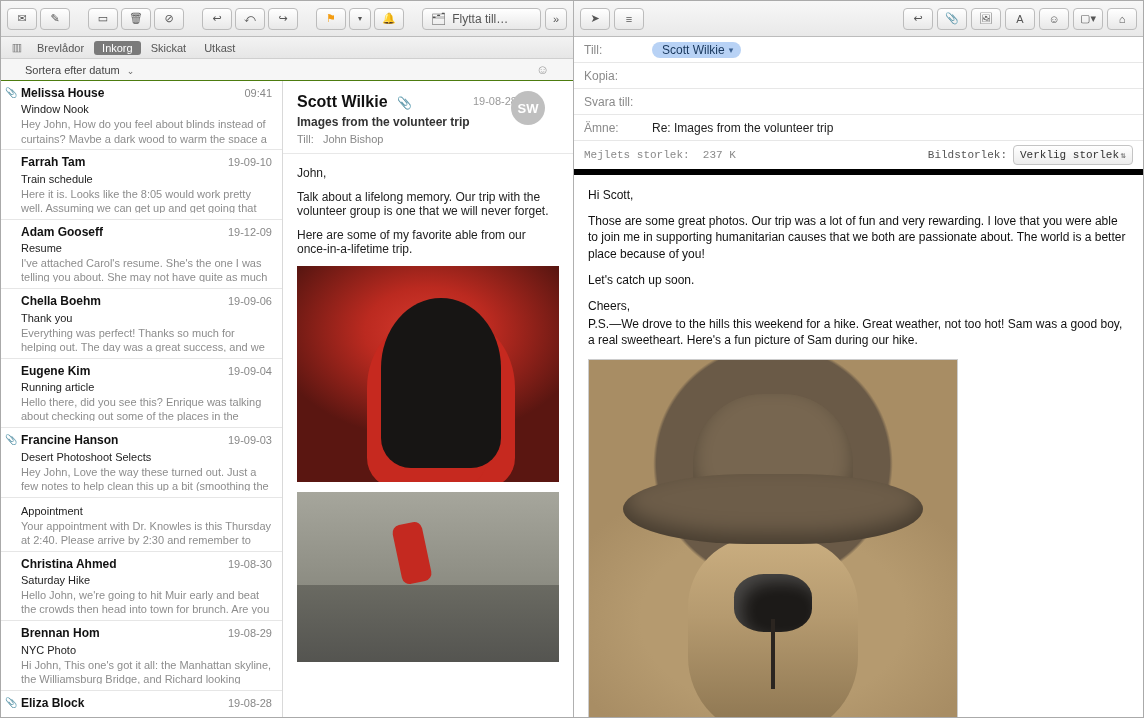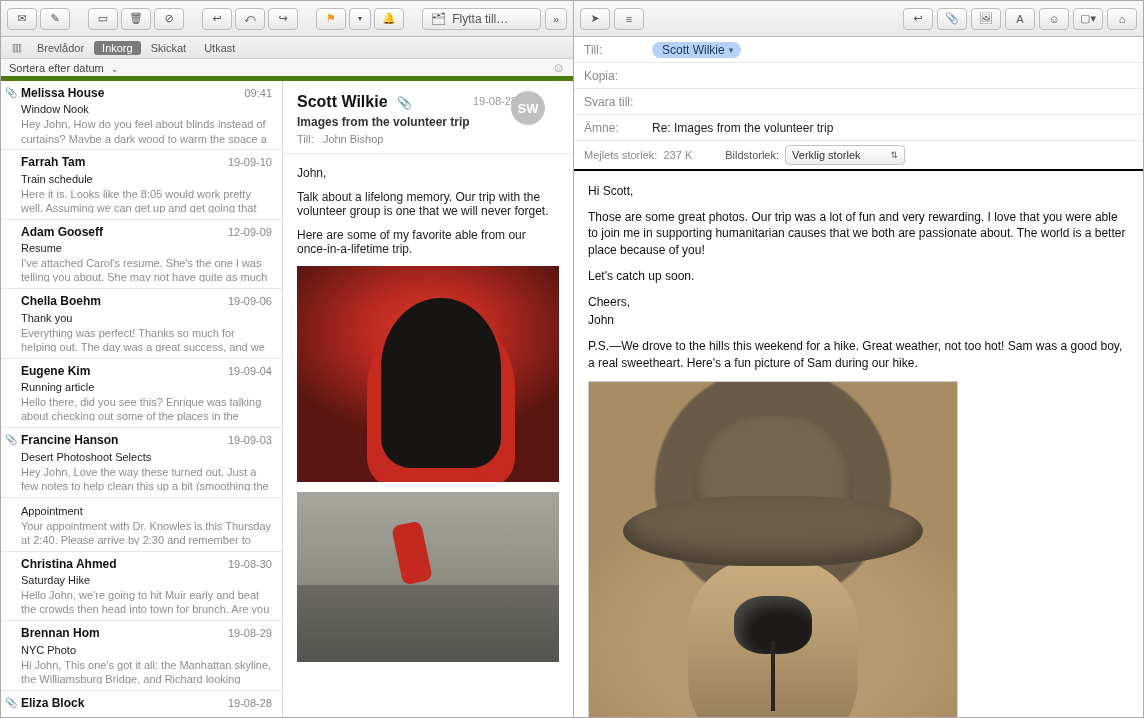--- a/index.html
+++ b/index.html
@@ -68,23 +68,23 @@
     padding: 1px 8px;
     border-radius: 3px;
     color:#555;
   }
   .mbx-btn.active { background:#7a7a7a; color:#fff; }
   .mbx-icon { width:20px; text-align:center; color:#777; }
   
   .sort-row{
     height:22px;
     background:#f6f6f6;
-    border-bottom:5px solid #4d7c0f;
+    border-bottom:1px solid #4d7c0f;
     display:flex; align-items:center; justify-content:space-between;
-    padding:0 8px;
+    padding:0 24px;
     font-size:11px; color:#444;
   }
   .sort-row .arrow{font-size:9px;margin-left:4px;color:#666;}
   .face-icon{color:#999;font-size:13px;}
   
   .split {
     flex:1; display:flex; overflow:hidden;
   }
   .msglist {
     width: 282px;
@@ -209,24 +209,24 @@
   .token{
     background:#b8d2f5;
     border-radius:10px;
     padding:1px 8px 1px 10px;
     color:#17365b;
     font-size:12px;
     display:inline-flex;align-items:center;gap:4px;
   }
   .token .chev{font-size:9px;color:#3a5f8f;}
   .size-row{
-    display:flex;align-items:center;
-    border-bottom:2px solid #000000;
+    display:flex;justify-content:space-between;align-items:center;
+    border-bottom:6px solid #000000;
     padding:4px 10px;min-height:26px;
-    font-size:11px;color:#8a8a8a;
+    font-size:11px;color:#8a8a8a;font-family:Liberation Mono, monospace;
   }
   .img-size-ctl{
     display:flex;align-items:center;gap:6px;color:#555;margin-left:33px;
   }
   .img-size-select{
     height:20px;min-width:120px;
     background:linear-gradient(#ffffff,#ececec);
     border:1px solid #c4c4c4;border-radius:4px;
     display:flex;align-items:center;justify-content:space-between;
     padding:0 6px;font-size:11px;color:#333;
@@ -371,21 +371,21 @@
           <div class="row1">
             <span class="sender">Farrah Tam</span>
             <span class="date">19-09-10</span>
           </div>
           <div class="subject">Train schedule</div>
           <div class="preview">Here it is. Looks like the 8:05 would work pretty well. Assuming we can get up and get going that early.</div>
         </div>
         <div class="msg">
           <div class="row1">
             <span class="sender">Adam Gooseff</span>
-            <span class="date">12-09-09</span>
+            <span class="date">19-12-09</span>
           </div>
           <div class="subject">Resume</div>
           <div class="preview">I've attached Carol's resume. She's the one I was telling you about. She may not have quite as much experience…</div>
         </div>
         <div class="msg">
           <div class="row1">
             <span class="sender">Chella Boehm</span>
             <span class="date">19-09-06</span>
           </div>
           <div class="subject">Thank you</div>
@@ -521,21 +521,20 @@
         <span style="font-size:9px;color:#666;">⇅</span>
       </div>
     </div>
   </div>
 
   <div class="compose-body">
     <p>Hi Scott,</p>
     <p>Those are some great photos. Our trip was a lot of fun and very rewarding. I love that you were able to join me in supporting humanitarian causes that we both are passionate about. The world is a better place because of you!</p>
     <p>Let's catch up soon.</p>
     <p style="margin-bottom:2px;">Cheers,</p>
-    <p>John</p>
     <p>P.S.—We drove to the hills this weekend for a hike. Great weather, not too hot! Sam was a good boy, a real sweetheart. Here's a fun picture of Sam during our hike.</p>
     <div class="dog">
       <div class="snout"></div>
       <div class="hat">
         <div class="crown"></div>
         <div class="band"></div>
         <div class="brim"></div>
       </div>
       <div class="nose"></div>
       <div class="mouth"></div>

